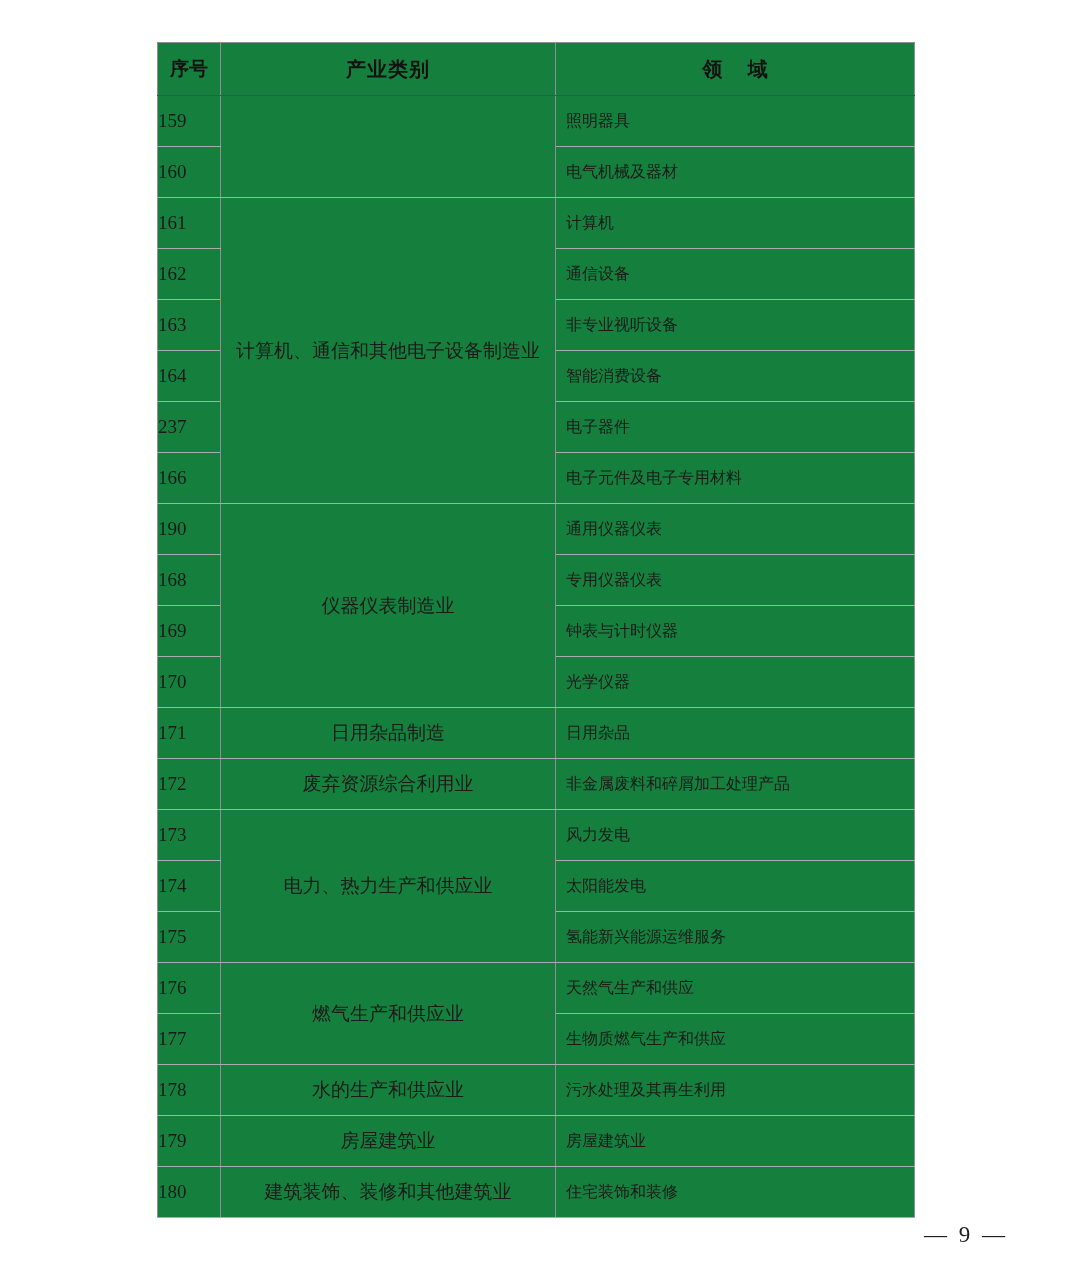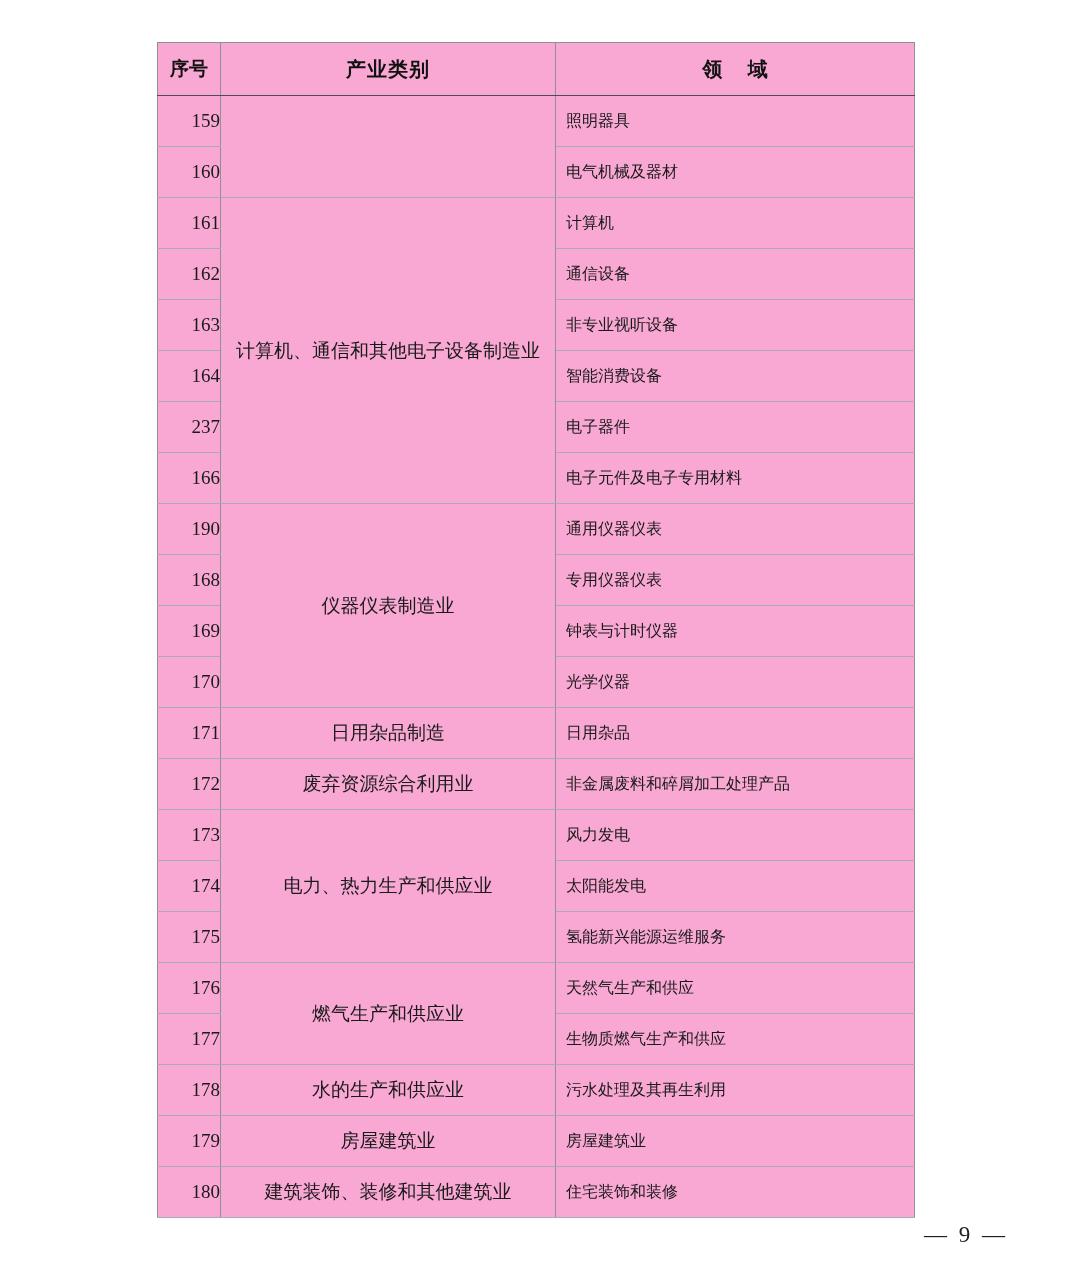--- a/index.html
+++ b/index.html
@@ -33,21 +33,21 @@
     table-layout: fixed;
   }
   .cat-table col.c-num   { width: 63px; }
   .cat-table col.c-cat   { width: 335px; }
   .cat-table col.c-dom   { width: 359px; }
 
   .cat-table td, .cat-table th {
     border: 1px solid #8d9196;
     padding: 0;
     vertical-align: middle;
-    background: #f9a8d4;
+    background: #15803d;
   }
 
   
   .cat-table {
     border: 1.6px solid #4a4d52;
   }
 
   .hdr th {
     height: 52px;
     font-size: 20px;
@@ -57,21 +57,21 @@
     text-align: center;
     border-bottom: 1.6px solid #4a4d52;
     color: #111;
   }
   .hdr th.h-num { letter-spacing: 0px; font-size: 19px; }
   .hdr th.h-dom { letter-spacing: 10px; text-indent: 10px; margin-top: 10px; }
 
   tr.row td { height: 50px; }
 
   td.num {
-    text-align: right;
+    text-align: left;
     font-size: 19px;
     font-family: "Liberation Serif", "DejaVu Serif", serif;
     color: #1a1a1a;
   }
   td.cat {
     text-align: center;
     font-size: 19px;
     line-height: 1.75;
     padding: 0 8px;
     color: #1a1a1a;

